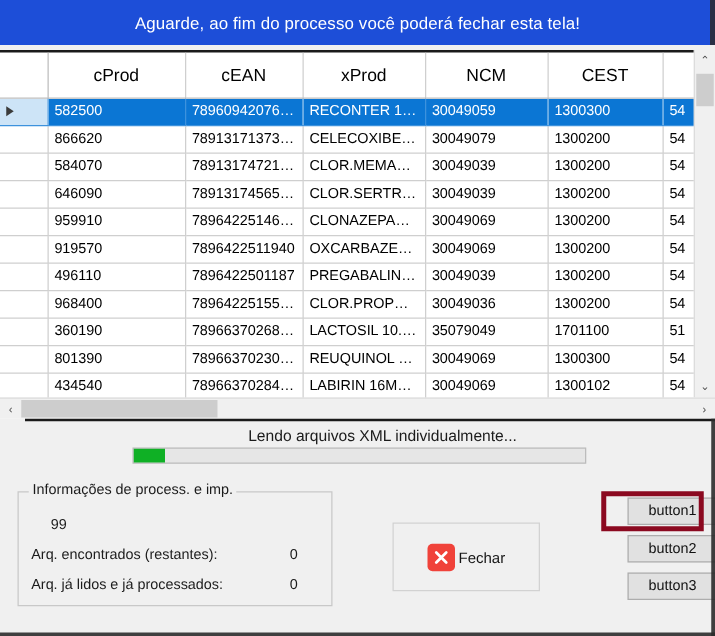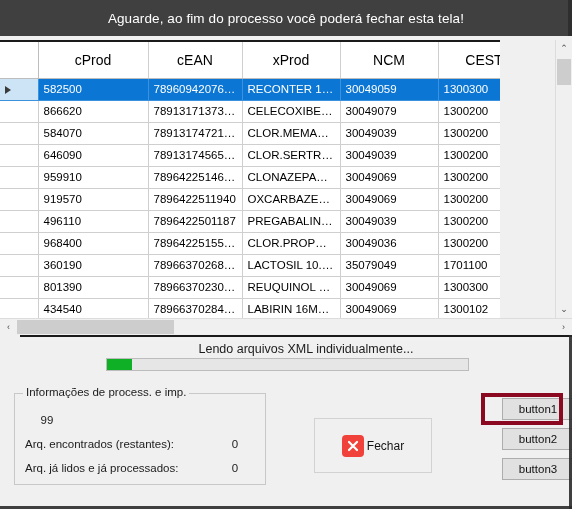--- a/index.html
+++ b/index.html
@@ -21,21 +21,21 @@
     background: #f0f0f0;
     overflow: hidden;
   }
 
   
   .title-bar {
     position: absolute;
     left: 0; top: 0;
     width: 572px;
     height: 36px;
-    background: #404040;
+    background: #1d4ed8;
     color: #ffffff;
     display: flex;
     align-items: center;
     justify-content: center;
     font-size: 13.5px;
     box-sizing: border-box;
   }
   .title-bar .tb-text { letter-spacing: 0.1px; }
   .title-edge {
     position: absolute;
@@ -48,21 +48,21 @@
     position: absolute;
     left: 0; top: 36px;
     width: 572px; height: 4px;
     background: #f0f0f0;
   }
 
   
   .grid-wrap {
     position: absolute;
     left: 0; top: 40px;
-    width: 500px;
+    width: 572px;
     height: 295px;
     background: #ffffff;
     border-top: 2px solid #1a1a1a;
     box-sizing: border-box;
     overflow: hidden;
   }
   table.grid {
     border-collapse: collapse;
     table-layout: fixed;
     width: 600px;

